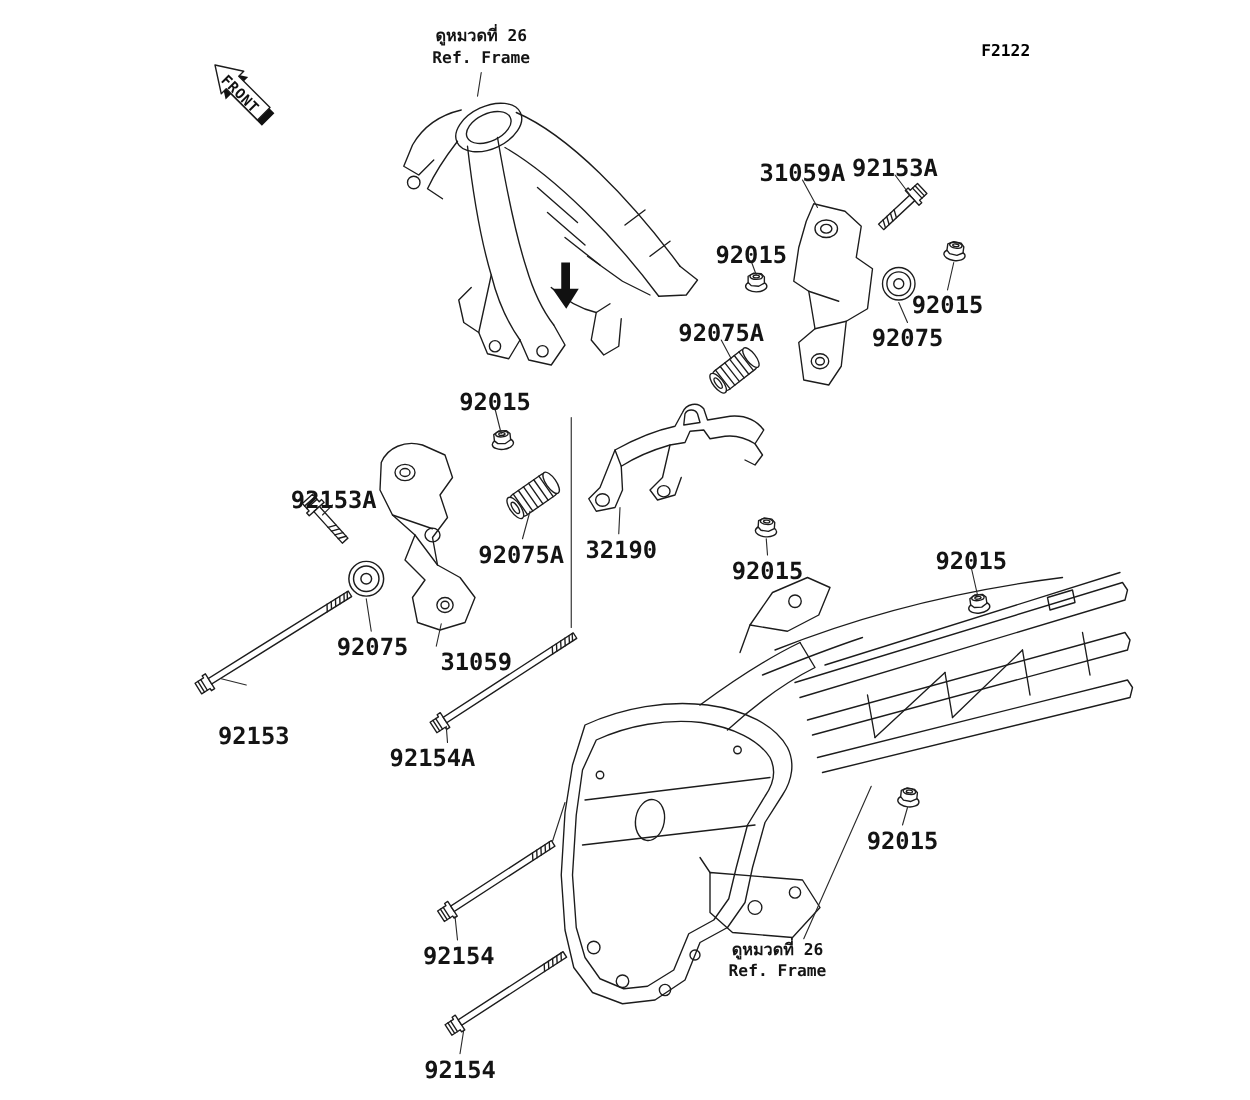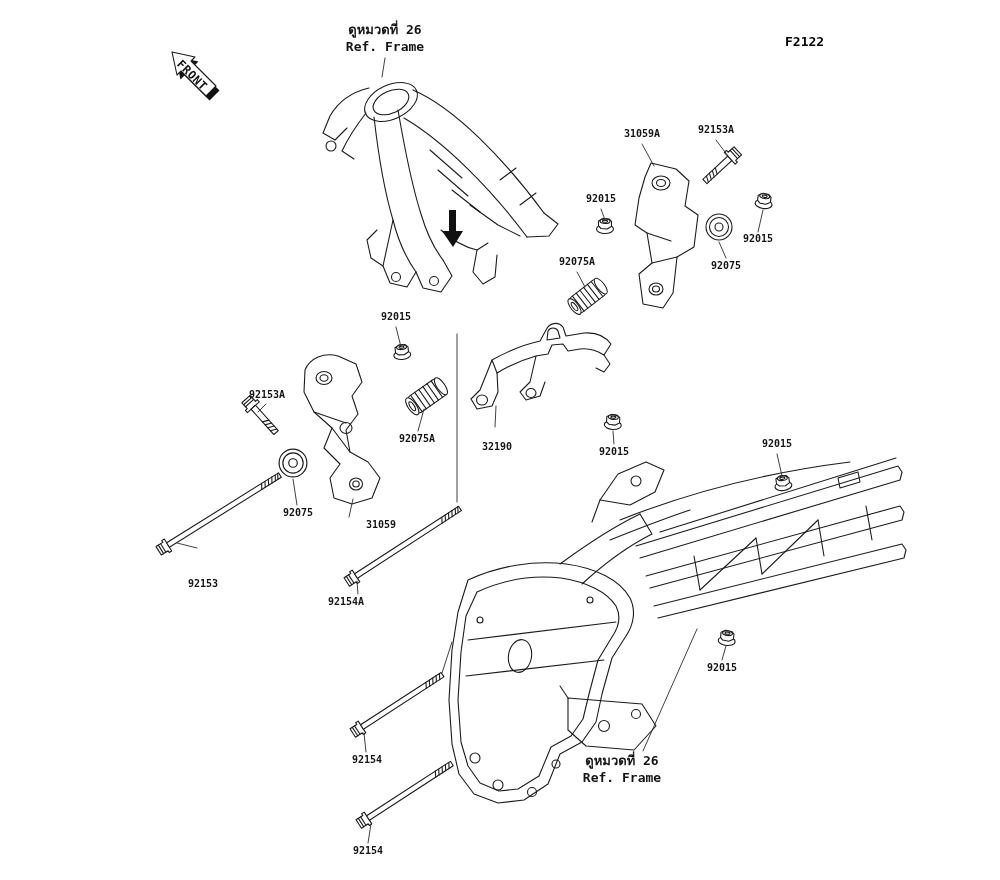--- a/index.html
+++ b/index.html
@@ -4,21 +4,21 @@
 <style>
   * { margin:0; padding:0; box-sizing:border-box; }
   html,body { width:1000px; height:880px; background:#fff; }
   .stage {
     position:relative; width:1000px; height:880px; background:#fff;
     font-family:"DejaVu Sans Mono","Liberation Mono",monospace; overflow:hidden;
   }
   .stage svg { position:absolute; left:0; top:0; }
   .plabel {
     position:absolute; transform:translateX(-50%);
-    font-weight:700; font-size:10px; color:#141414; white-space:nowrap;
+    font-weight:700; font-size:19px; color:#141414; white-space:nowrap;
   }
   .refnote {
     position:absolute; transform:translateX(-50%);
     font-weight:700; font-size:13px; color:#141414;
     text-align:center; line-height:1.3; white-space:nowrap;
   }
   .pagecode { position:absolute; left:785px; top:34px; font-weight:700; font-size:13px; color:#000000; }
   .frontlabel {
     position:absolute; left:184px; top:57px; transform:rotate(45deg); transform-origin:0 0;
     font-weight:700; font-size:11.5px; letter-spacing:0.5px; color:#111; white-space:nowrap;
@@ -211,21 +211,21 @@
 
   <div class="plabel" style="left:642px; top:128px;">31059A</div>
   <div class="plabel" style="left:716px; top:124px;">92153A</div>
   <div class="plabel" style="left:601px; top:193px;">92015</div>
   <div class="plabel" style="left:758px; top:233px;">92015</div>
   <div class="plabel" style="left:577px; top:256px;">92075A</div>
   <div class="plabel" style="left:726px; top:260px;">92075</div>
   <div class="plabel" style="left:396px; top:311px;">92015</div>
   <div class="plabel" style="left:267px; top:389px;">92153A</div>
   <div class="plabel" style="left:417px; top:433px;">92075A</div>
-  <div class="plabel" style="left:497px; top:441px;">32190</div>
+  <div class="plabel" style="left:497px; top:429px;">32190</div>
   <div class="plabel" style="left:614px; top:446px;">92015</div>
   <div class="plabel" style="left:777px; top:438px;">92015</div>
   <div class="plabel" style="left:298px; top:507px;">92075</div>
   <div class="plabel" style="left:347px; top:519px;margin-left:34px;">31059</div>
   <div class="plabel" style="left:203px; top:578px;">92153</div>
   <div class="plabel" style="left:346px; top:596px;">92154A</div>
   <div class="plabel" style="left:722px; top:662px;">92015</div>
   <div class="plabel" style="left:367px; top:754px;">92154</div>
   <div class="plabel" style="left:368px; top:845px;">92154</div>
 

